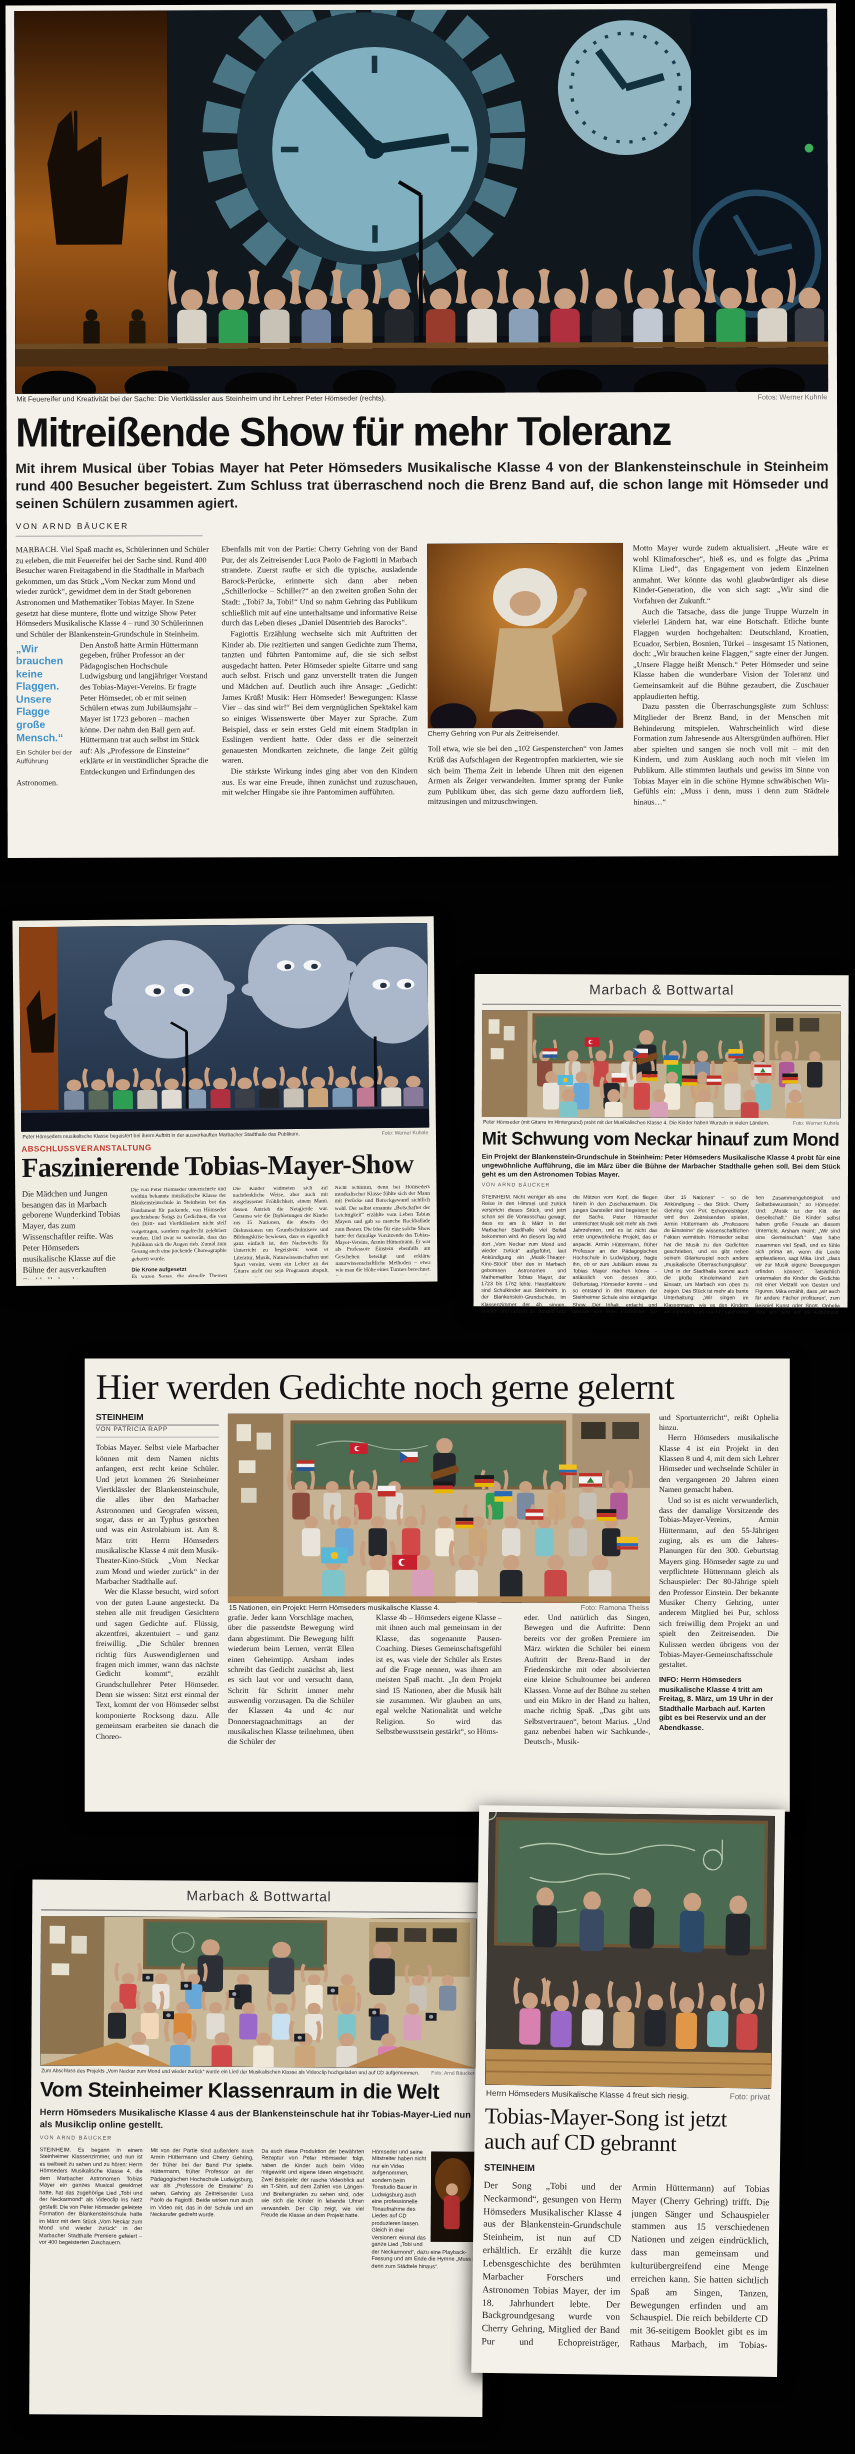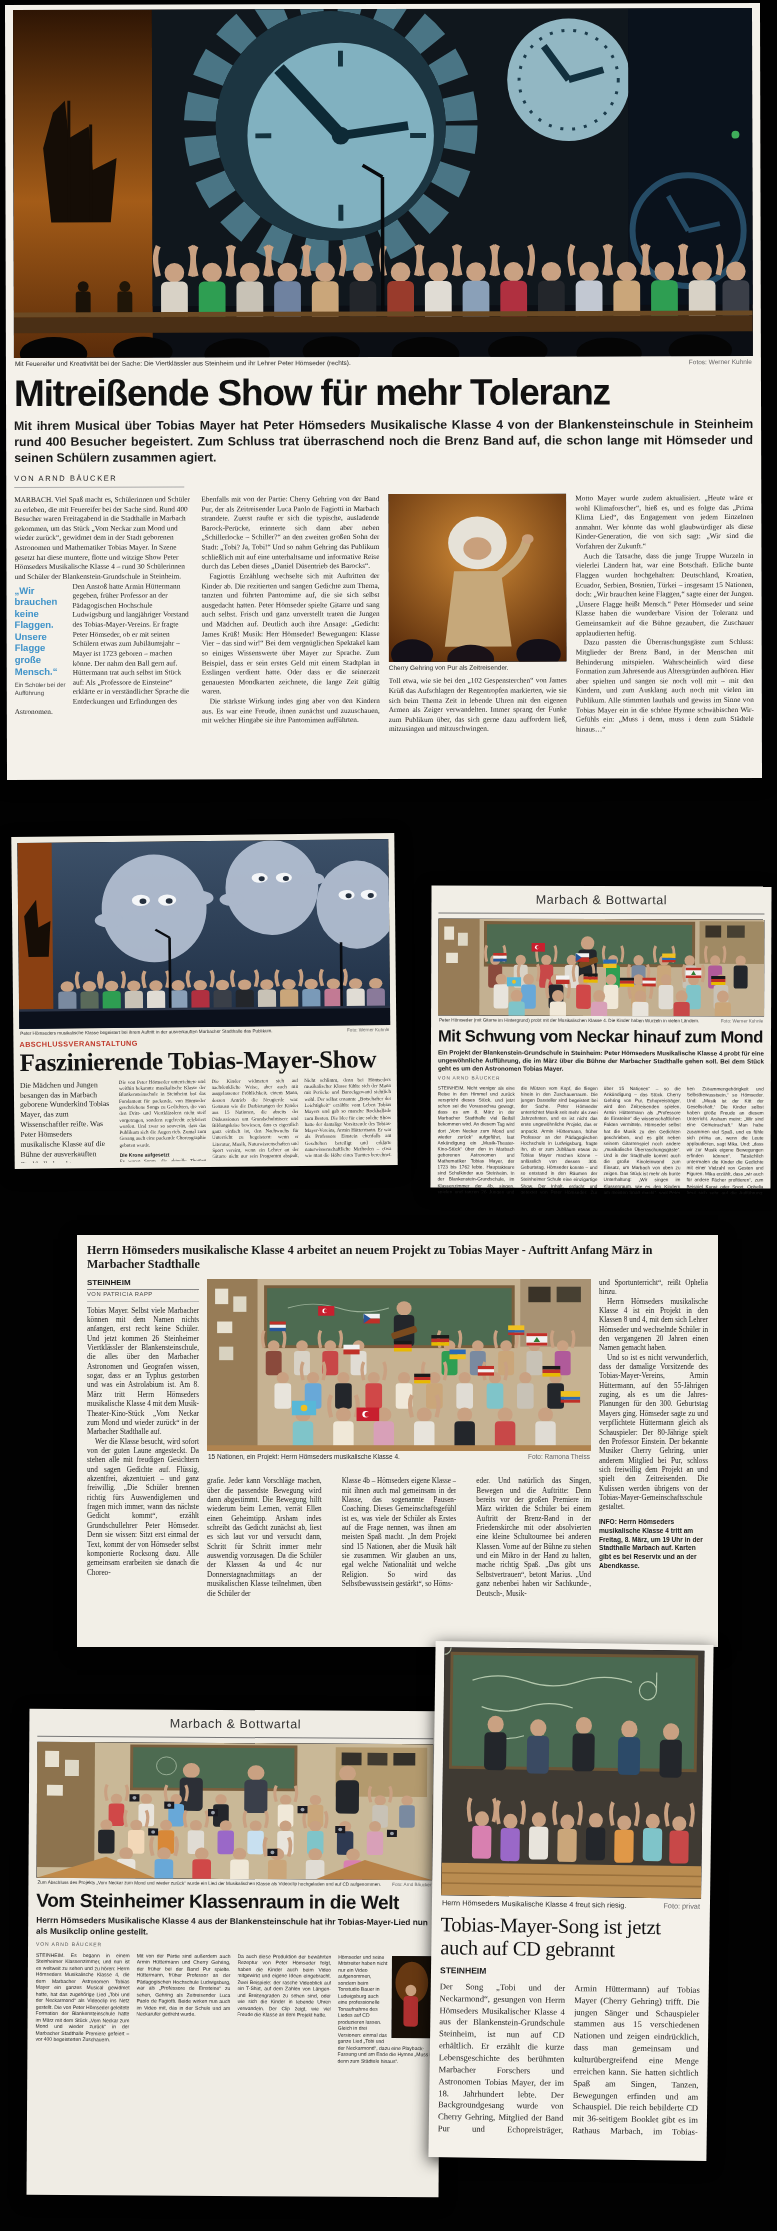--- a/index.html
+++ b/index.html
@@ -52,21 +52,21 @@
   .head4{font:33px/1.05 "Liberation Serif",serif;font-weight:500;letter-spacing:-.5px;margin:2px 0 5px;color:#131313;}
   .sub4{font:bold 12px/1.2 "Liberation Serif",serif;margin:0 0 7px;}
   .g4{display:flex;gap:8px;overflow:hidden;height:318px;}
   .g4-left{width:112px;flex:none;overflow:hidden;font:7.2px/1.3 "Liberation Serif",serif;}
   .g4-mid{width:384px;flex:none;display:flex;flex-direction:column;overflow:hidden;}
   .g4-right{flex:1;overflow:hidden;font:7.2px/1.3 "Liberation Serif",serif;}
   .dl4{font:bold 8px/1 "Liberation Sans",sans-serif;border-bottom:1px solid #888;padding-bottom:2px;margin-bottom:2px;}
   .by4{font:5.8px/1 "Liberation Sans",sans-serif;letter-spacing:.5px;color:#444;border-bottom:.5px solid #bbb;
        padding-bottom:3px;margin-bottom:5px;}
   .g4-photo{height:172px;flex:none;}
-  .g4-cols{display:flex;gap:20px;font:7.2px/1.3 "Liberation Serif",serif;overflow:hidden;flex:1;margin-top:16px;justify-content:space-between;}
+  .g4-cols{display:flex;gap:20px;font:7.2px/1.3 "Liberation Serif",serif;overflow:hidden;flex:1;margin-top:0;justify-content:space-between;}
   .g4-cols>div{flex:1;overflow:hidden;}
   .info{font:bold 6.6px/1.35 "Liberation Sans",sans-serif;margin-top:5px;}
 
   
   .clip5{left:28px;top:1710px;width:412px;height:486px;background:#efece4;padding:4px 8px;transform:rotate(.35deg);z-index:4;}
   .head5{font:bold 19px/1.05 "Liberation Sans",sans-serif;letter-spacing:-.4px;margin:6px 0 4px;color:#141414;}
   .sub5{font:bold 8.3px/1.3 "Liberation Sans",sans-serif;margin:0 0 5px;}
   .by5{font:5px/1 "Liberation Sans",sans-serif;letter-spacing:.9px;color:#555;margin-bottom:5px;}
   .tiny5{gap:7px;font:5px/1.3 "Liberation Sans",sans-serif;height:238px;}
   .sliver{float:right;width:40px;height:82px;margin:2px 0 2px 3px;}
@@ -419,21 +419,21 @@
     <div class="jt">die Mützen vom Kopf, die fliegen hinein in den Zuschauerraum. Die jungen Darsteller sind begeistert bei der Sache. Peter Hömseder unterrichtet Musik seit mehr als zwei Jahrzehnten, und es ist nicht das erste ungewöhnliche Projekt, das er anpackt. Armin Hüttermann, früher Professor an der Pädagogischen Hochschule in Ludwigsburg, fragte ihn, ob er zum Jubiläum etwas zu Tobias Mayer machen könne – anlässlich von dessen 300. Geburtstag. Hömseder konnte – und so entstand in den Räumen der Steinheimer Schule eine einzigartige Show. Der Inhalt, erdacht und getextet von Peter Hömseder: Zur Barockzeit gerät ein Zeitreisender mit dem klingenden Namen Luca Paolo de Fagiotti nach Marbach. Dort erkennt er die Spuren der großen Söhne der Stadt, eben Tobias Mayer, und erzählt dann von dessen spannendem Leben zwischen Astronomie und Mathematik. Schwungvoll, unterhaltsam und lehrreich begleiten und besingen die „Rockknirpse aus</div>
     <div class="jt">über 15 Nationen“ – so die Ankündigung – das Stück. Cherry Gehring von Pur, Echopreisträger, wird den Zeitreisenden spielen, Armin Hüttermann als „Professore de Einsteine“ die wissenschaftlichen Fakten vermitteln. Hömseder selbst hat die Musik zu den Gedichten geschrieben, und es gibt neben seinem Gitarrenspiel noch andere „musikalische Überraschungsgäste“. Und in der Stadthalle kommt auch die große Kinoleinwand zum Einsatz, um Marbach von oben zu zeigen. Das Stück ist mehr als bunte Unterhaltung: „Wir singen im Klassenraum, wie es den Kindern am meisten Spaß macht“, sagt Peter Hömseder. Die Kinder haben Wurzeln unter anderem in Ecuador, im Iran, der Türkei, Serbien, Polen, Kroatien, dem Kosovo, Kasachstan, Russland – und natürlich in Deutschland. Sie singen und spielen zusammen, und sie tragen, was sie aufnehmen, auch in ihre Familien. „Es entste-</div>
     <div>
       <div class="jt">hen Zusammengehörigkeit und Selbstbewusstsein,“ so Hömseder. Und: „Musik ist der Kitt der Gesellschaft.“ Die Kinder selbst haben große Freude an diesem Unterricht. Arsham meint: „Wir sind eine Gemeinschaft.“ Man habe zusammen viel Spaß, und es fühle sich prima an, wenn die Leute applaudieren, sagt Mika. Und: „dass wir zur Musik eigene Bewegungen erfinden können“. Tatsächlich untermalen die Kinder die Gedichte mit einer Vielzahl von Gesten und Figuren. Mika erzählt, dass „wir auch für andere Fächer profitieren“, zum Beispiel Kunst oder Sport. Ophelia freut sich sehr auf die Aufführung: „Das ist cool, wenn wir das auf der Bühne machen.“ Wenn dann viele Leute kämen, „werden wir uns ganz toll fühlen“.</div>
 
     </div>
   </div>
 </article>
 
 <article class="clip clip4">
-  <p class="sub4">Herrn Hömseders musikalische Klasse 4 arbeitet an neuem Projekt zu Tobias Mayer - Auftritt Anfang März in Marbacher Stadthalle</p>
+  <h2 class="head4">Hier werden Gedichte noch gerne gelernt</h2>
   <div class="g4">
     <div class="g4-left">
       <div class="dl4">STEINHEIM</div>
       <div class="by4">VON PATRICIA RAPP</div>
       <div class="par jt">Tobias Mayer. Selbst viele Marbacher können mit dem Namen nichts anfangen, erst recht keine Schüler. Und jetzt kommen 26 Steinheimer Viertklässler der Blankensteinschule, die alles über den Marbacher Astronomen und Geografen wissen, sogar, dass er an Typhus gestorben und was ein Astrolabium ist. Am 8. März tritt Herrn Hömseders musikalische Klasse 4 mit dem Musik-Theater-Kino-Stück „Vom Neckar zum Mond und wieder zurück“ in der Marbacher Stadthalle auf.</div>
       <div class="par jt">Wer die Klasse besucht, wird sofort von der guten Laune angesteckt. Da stehen alle mit freudigen Gesichtern und sagen Gedichte auf. Flüssig, akzentfrei, akzentuiert – und ganz freiwillig. „Die Schüler brennen richtig fürs Auswendiglernen und fragen mich immer, wann das nächste Gedicht kommt“, erzählt Grundschullehrer Peter Hömseder. Denn sie wissen: Sitzt erst einmal der Text, kommt der von Hömseder selbst komponierte Rocksong dazu. Alle gemeinsam erarbeiten sie danach die Choreo-</div>
     </div>
     <div class="g4-mid">
       <div class="ph g4-photo">
         <svg viewBox="0 0 380 178" preserveAspectRatio="none">

